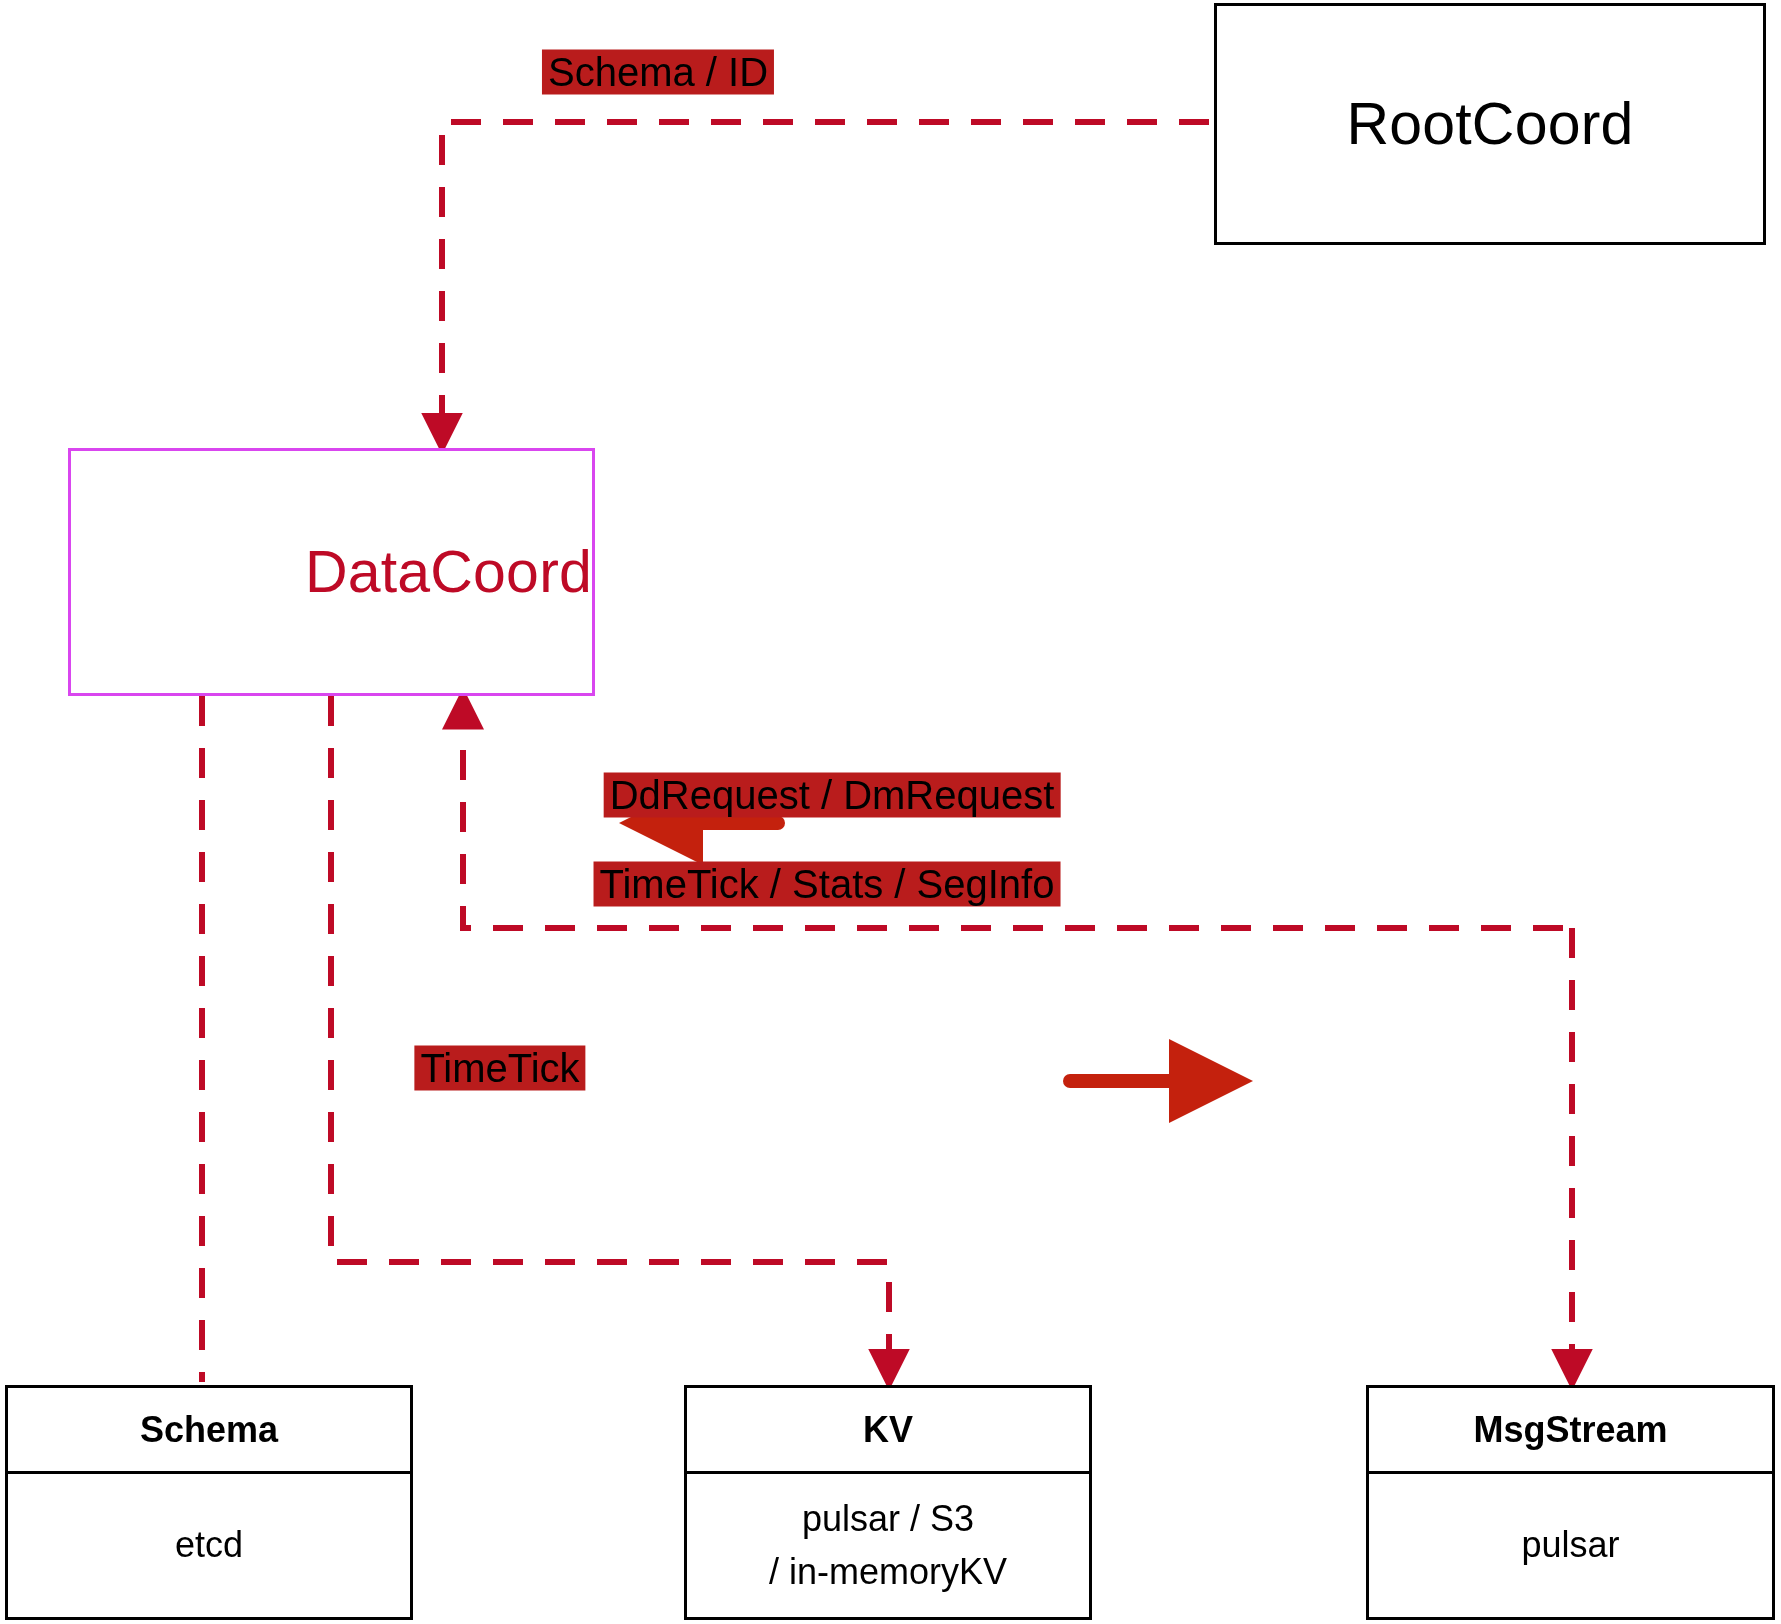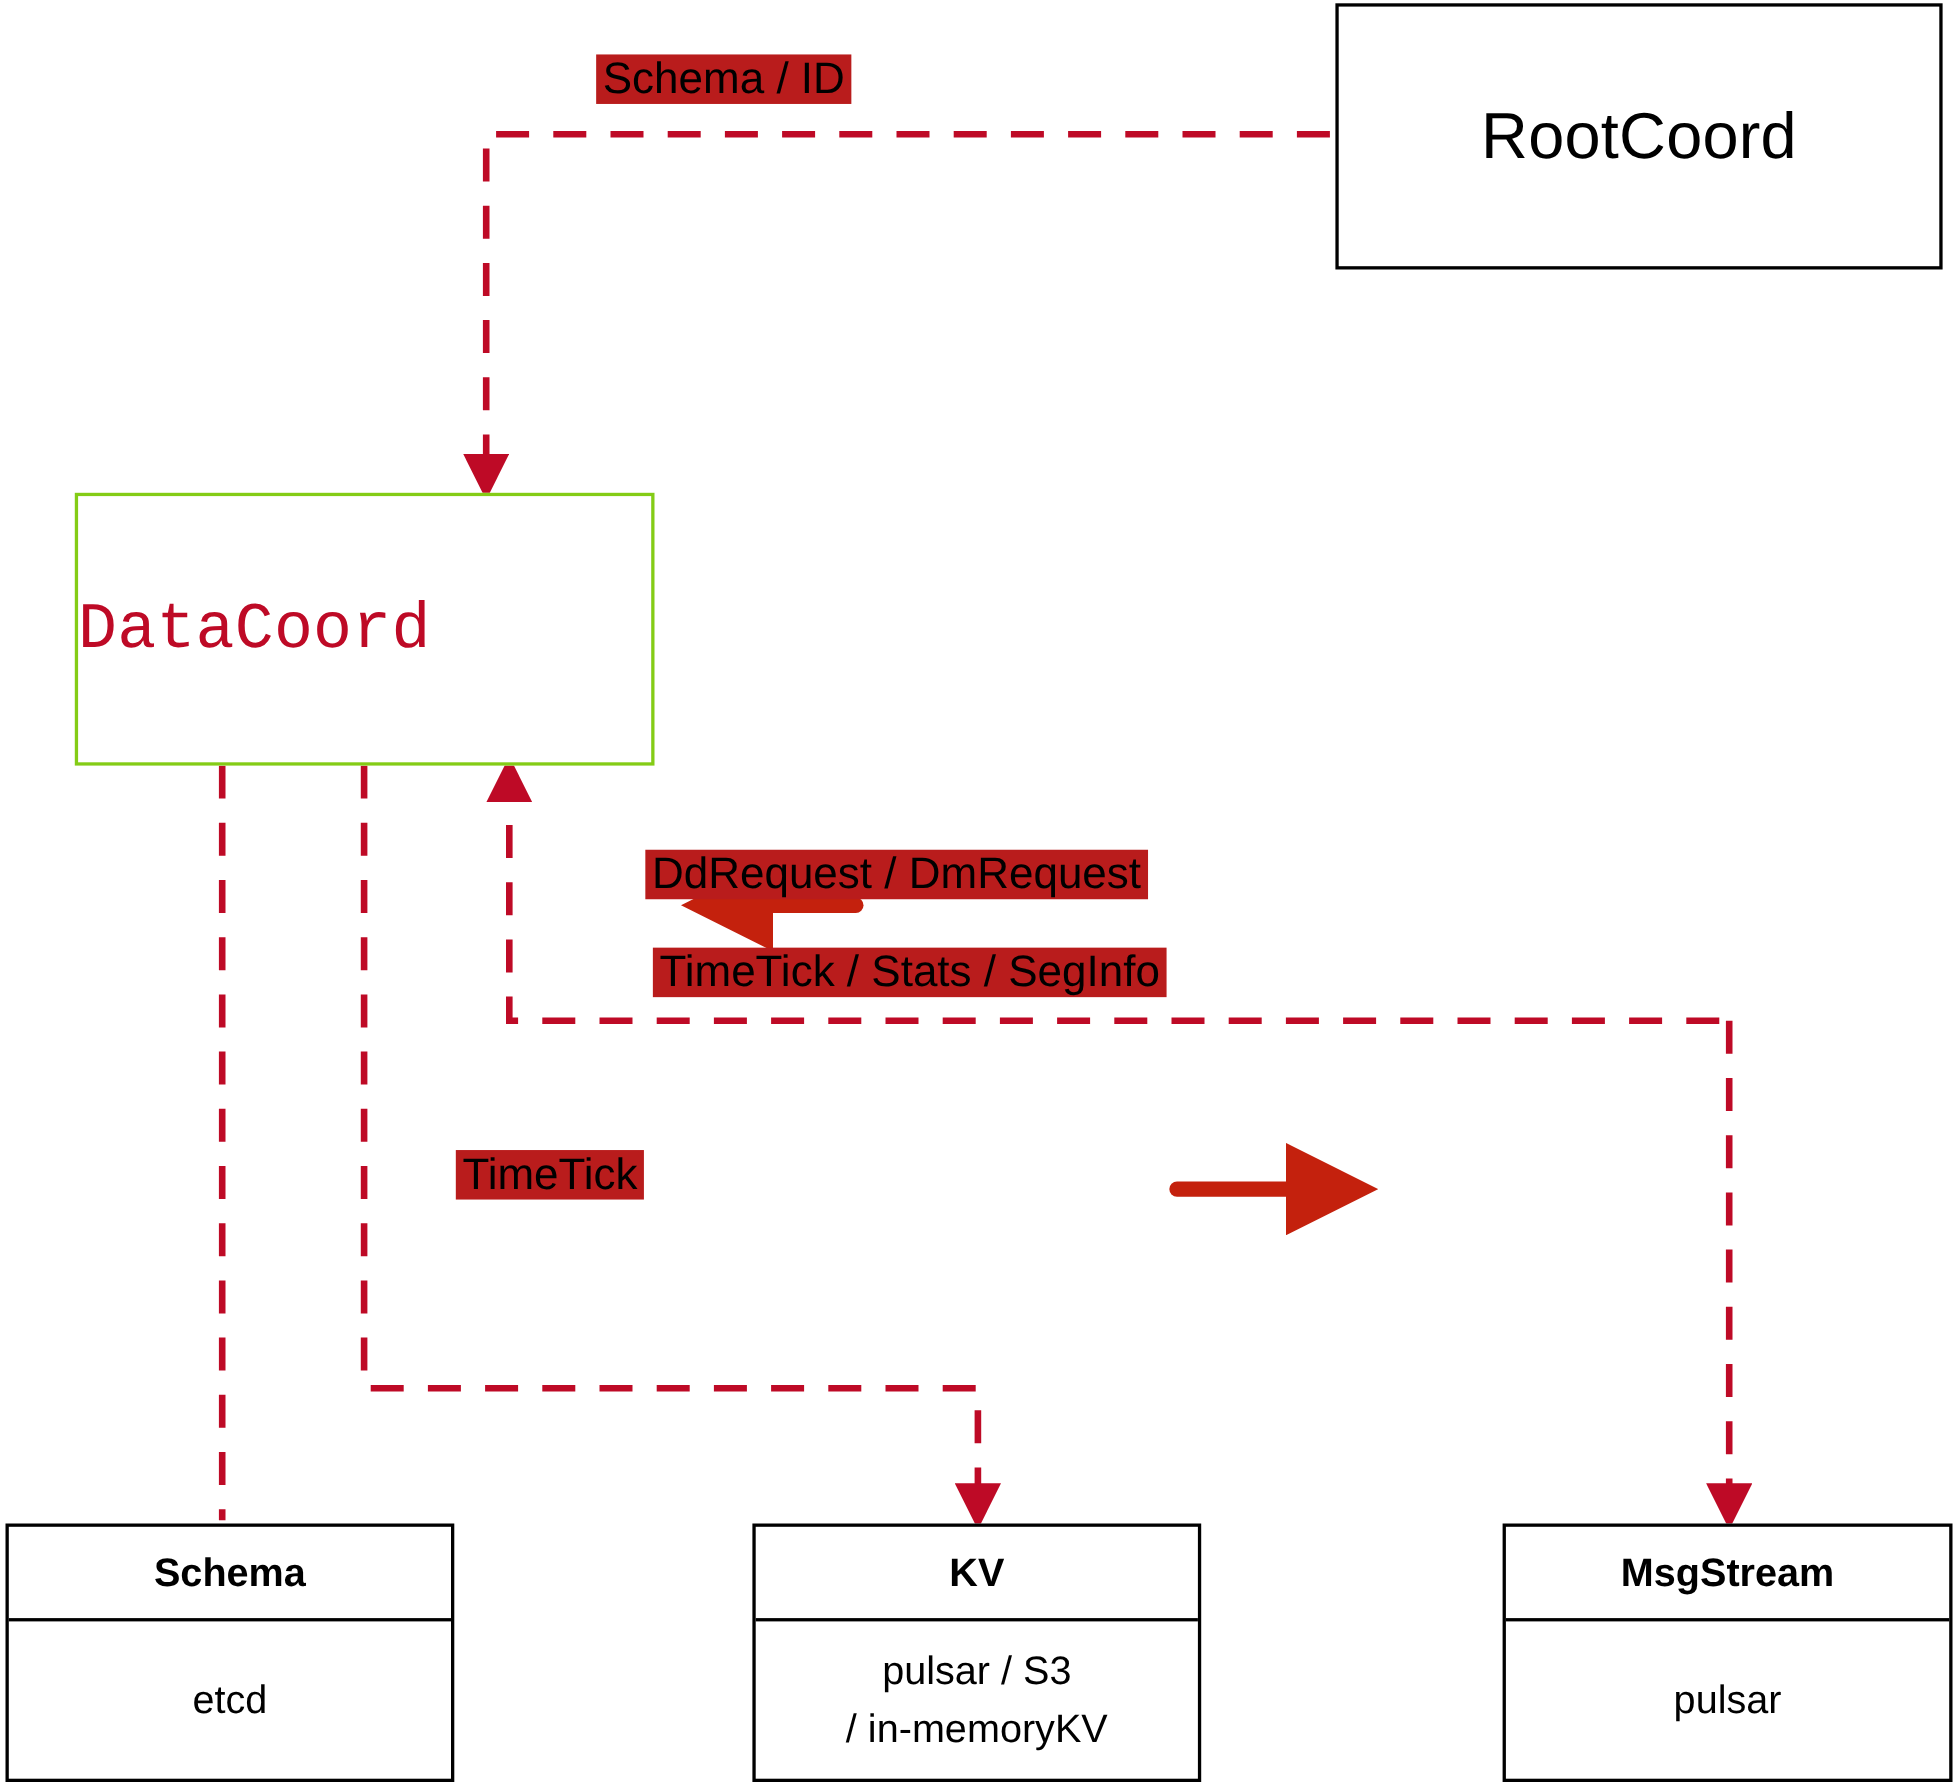--- a/index.html
+++ b/index.html
@@ -29,25 +29,24 @@
     box-sizing: border-box;
     background: #ffffff;
   }
   .node-plain {
     border: 3px solid #000000;
     display: flex;
     align-items: center;
     justify-content: center;
   }
   .node-accent {
-    border: 3px solid #84cc16;
+    border: 3px solid #d946ef;
     display: flex;
     align-items: center;
-    justify-content: flex-start;
-    font-family: Liberation Mono, monospace;
+    justify-content: flex-end;
   }
   .node-label {
     font-size: 59px;
     color: #000000;
     letter-spacing: 0.2px;
   }
   .node-label.accent {
     color: #BE0A26;
   }
   .node-split {
@@ -142,19 +141,19 @@
 
   <div class="node node-split" style="left:1366px; top:1385px; width:409px; height:235px;">
     <div class="head">MsgStream</div>
     <div class="body">
       <div>pulsar</div>
     </div>
   </div>
 
   <div class="edge-label" style="left:658px; top:72px;">Schema / ID</div>
 
-  <div class="edge-label" style="left:815px; top:795px;">DdRequest / DmRequest</div>
+  <div class="edge-label" style="left:832px; top:795px;">DdRequest / DmRequest</div>
 
   <div class="edge-label" style="left:827px; top:884px;">TimeTick / Stats / SegInfo</div>
 
   <div class="edge-label" style="left:500px; top:1068px;">TimeTick</div>
 
 </div>
 
 </body></html>

